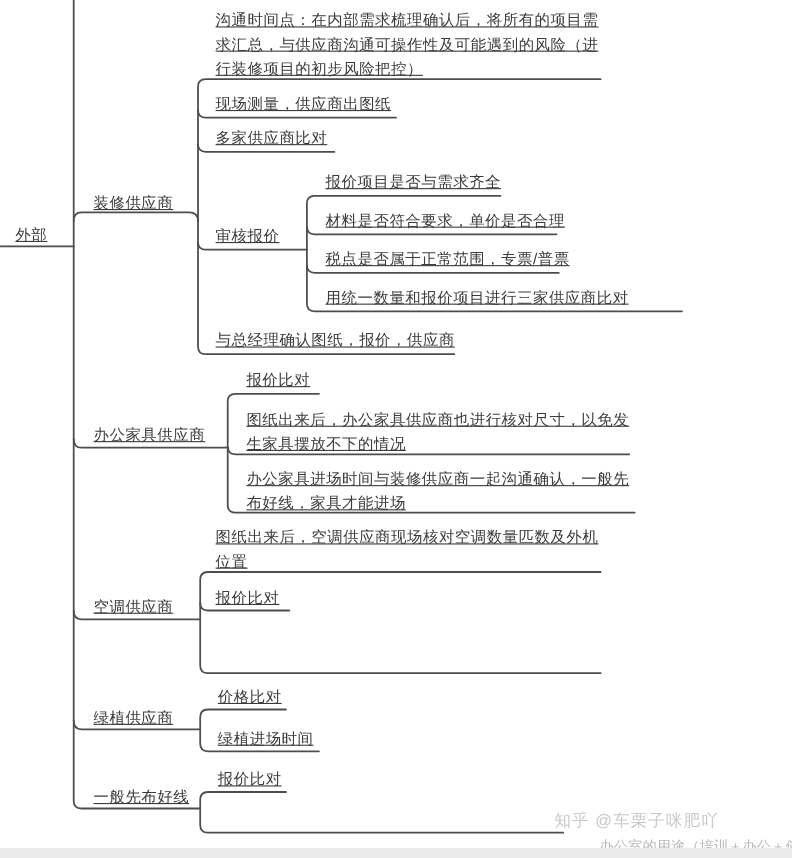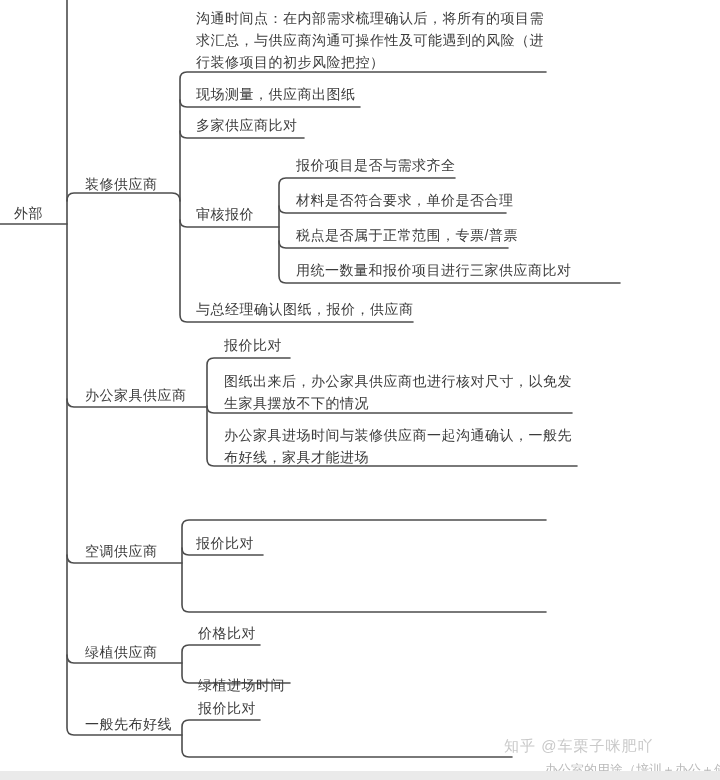--- a/index.html
+++ b/index.html
@@ -3,21 +3,21 @@
 <meta charset="utf-8">
 <style>
   html,body{margin:0;padding:0;background:#fff;}
   .stage{
     position:relative;width:720px;height:780px;background:#ffffff;overflow:hidden;
     font-family:"Liberation Sans",sans-serif;
   }
   .stage svg{position:absolute;left:0;top:0;}
   .node{
     position:absolute;font-size:14px;line-height:16px;color:#3b3b3b;
-    white-space:nowrap;letter-spacing:0.5px;
+    white-space:nowrap;letter-spacing:0.5px;text-decoration:underline;
   }
   .wrap{white-space:normal;width:358px;line-height:22px;}
   .watermark{
     position:absolute;left:504px;top:737px;font-size:15px;color:#c9c9c9;
     white-space:nowrap;letter-spacing:1px;
   }
   .fragment{
     position:absolute;left:545px;top:761px;font-size:13px;color:#b9b9b9;white-space:nowrap;
   }
   .band{position:absolute;left:0;top:771px;width:720px;height:9px;background:#eaeaea;}
@@ -72,25 +72,26 @@
   <div class="node" style="left:296px;top:227px">税点是否属于正常范围，专票/普票</div>
   <div class="node" style="left:196px;top:301px">与总经理确认图纸，报价，供应商</div>
   <div class="node" style="left:296px;top:262px">用统一数量和报价项目进行三家供应商比对</div>
 
   <div class="node" style="left:85px;top:387px">办公家具供应商</div>
   <div class="node" style="left:224px;top:337px">报价比对</div>
   <div class="node wrap" style="left:224px;top:424px">办公家具进场时间与装修供应商一起沟通确认，一般先布好线，家具才能进场</div>
   <div class="node wrap" style="left:224px;top:370px">图纸出来后，办公家具供应商也进行核对尺寸，以免发生家具摆放不下的情况</div>
 
   <div class="node" style="left:85px;top:543px">空调供应商</div>
+  <div class="node wrap" style="left:196px;top:477px">图纸出来后，空调供应商现场核对空调数量匹数及外机位置</div>
   <div class="node" style="left:196px;top:535px">报价比对</div>
 
   <div class="node" style="left:85px;top:644px">绿植供应商</div>
   <div class="node" style="left:198px;top:625px">价格比对</div>
-  <div class="node" style="left:198px;top:677px">绿植进场时间</div>
+  <div class="node" style="left:198px;top:663px">绿植进场时间</div>
 
   <div class="node" style="left:85px;top:716px">一般先布好线</div>
   <div class="node" style="left:198px;top:700px">报价比对</div>
 
   <div class="fragment">办公室的用途（培训＋办公＋储</div>
   <div class="band"></div>
 
   <div class="watermark">
     <span>知乎</span>
     <span>@车栗子咪肥吖</span>

